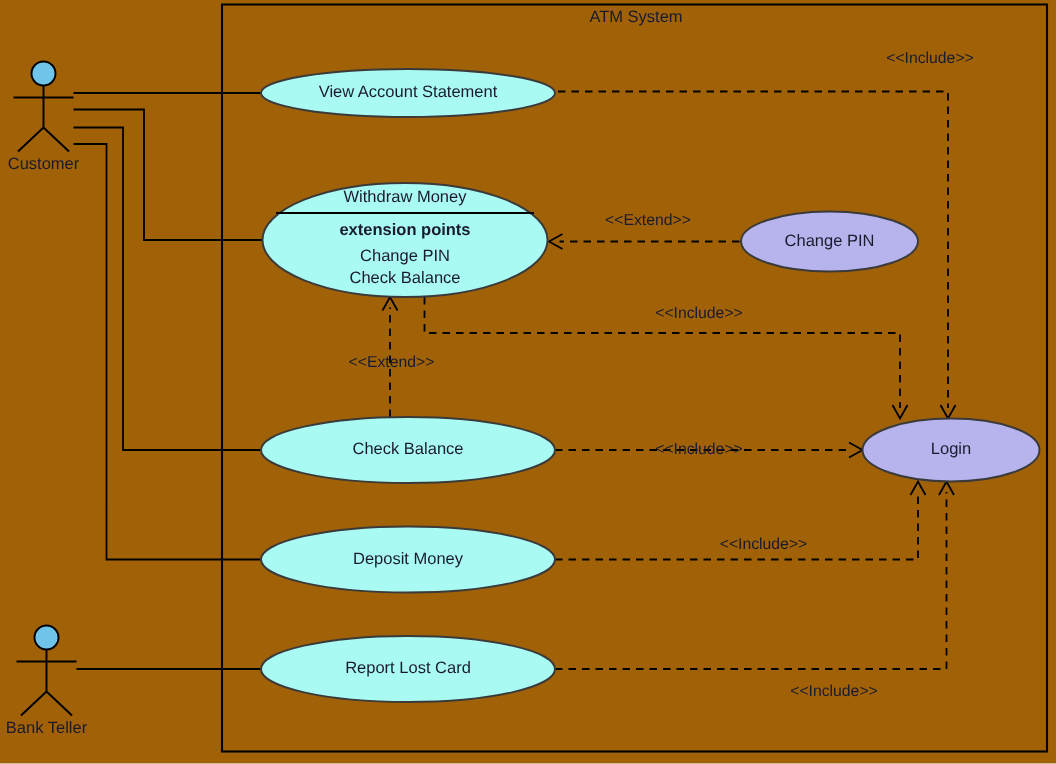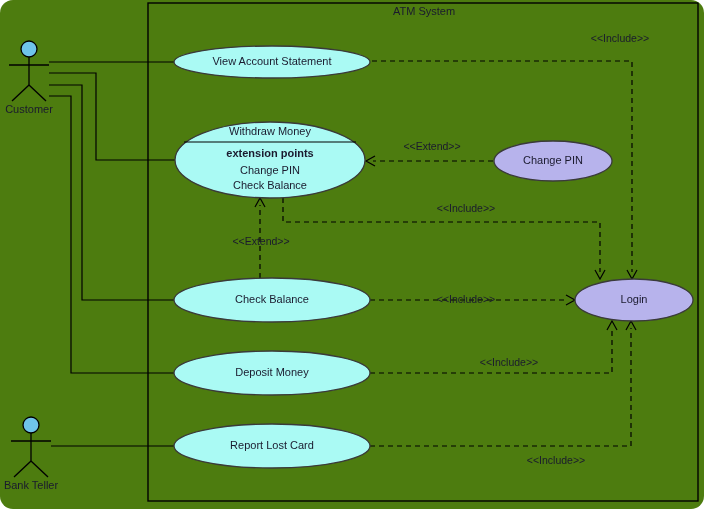--- a/index.html
+++ b/index.html
@@ -7,23 +7,22 @@
     padding: 0;
     background: #ffffff;
   }
   body {
     font-family: "Liberation Sans", sans-serif;
   }
   #diagram-root {
     position: relative;
     width: 704px;
     height: 509px;
-    background: #4d7c0f;
+    background: #a16207;
     overflow: hidden;
-    border-radius: 13px;
   }
   #diagram-svg {
     position: absolute;
     left: 0;
     top: 0;
     width: 704px;
     height: 509px;
   }
   .uc-label {
     font-family: "Liberation Sans", sans-serif;

